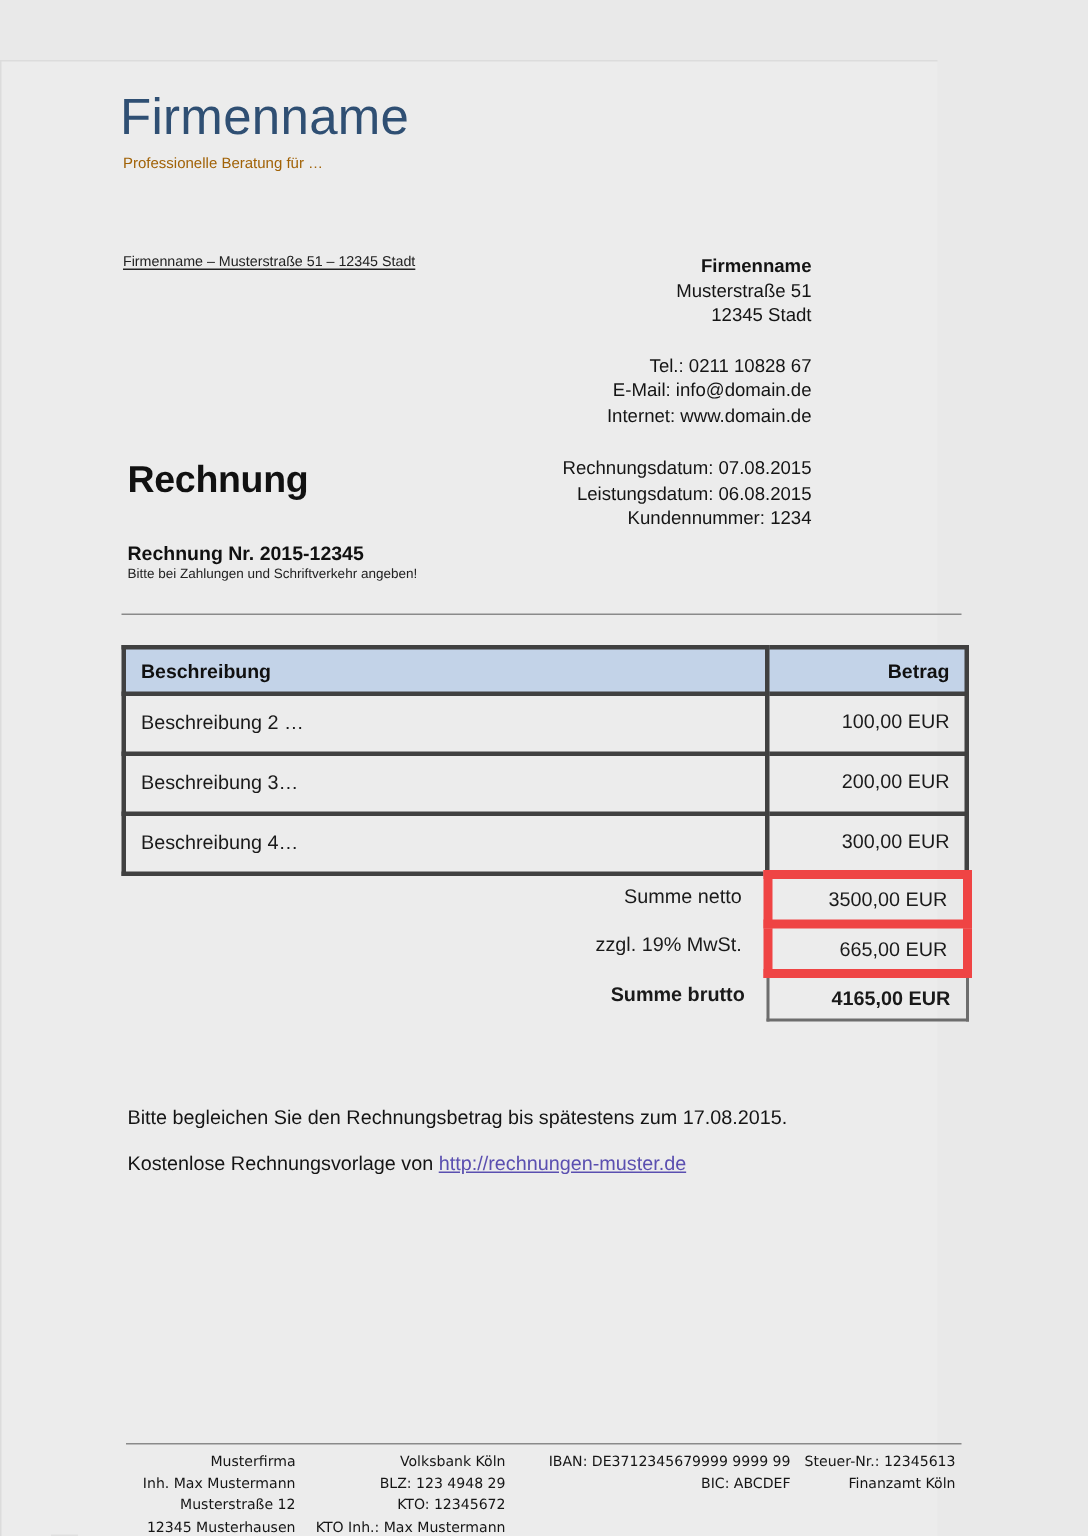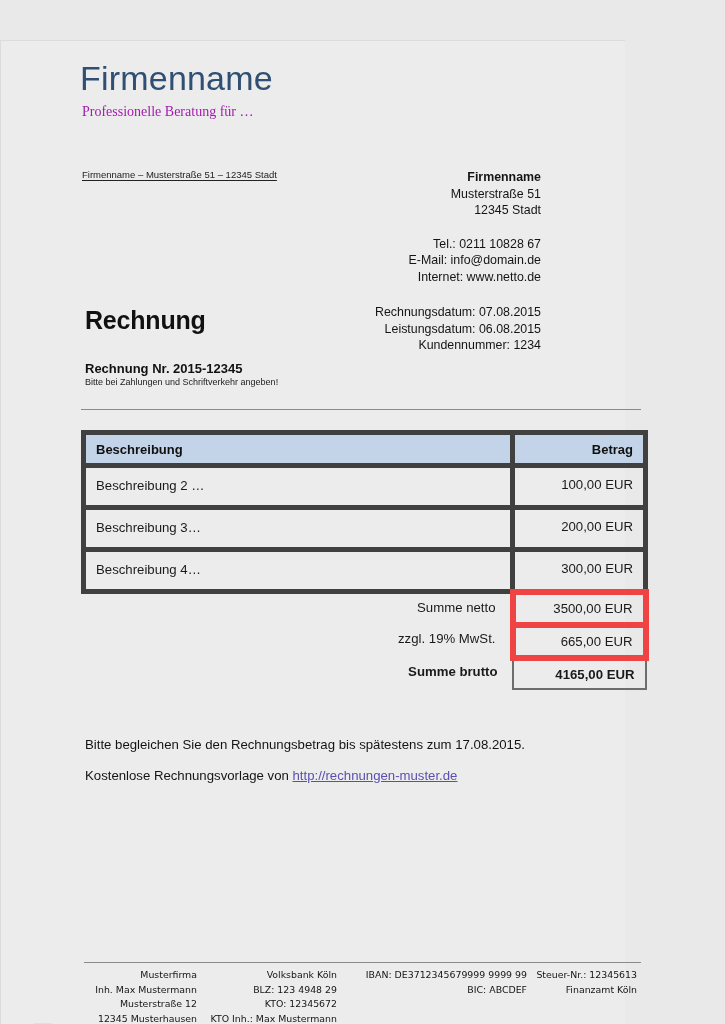--- a/index.html
+++ b/index.html
@@ -36,25 +36,24 @@
   }
   .company-title {
     font-size: 34px;
     font-weight: 400;
     letter-spacing: 0.2px;
     color: #2f4f73;
     line-height: 1.15;
     margin: 0;
   }
   .company-tagline {
-    font-size: 14px;
-    color: #a21caf;
+    font-size: 10px;
+    color: #a16207;
     margin: 6px 0 0 2px;
     line-height: 1.2;
-    font-family: Liberation Serif, serif;
   }
 
   
   .sender-line {
     position: absolute;
     left: 81px;
     top: 128px;
     font-size: 9.5px;
     color: #222;
     text-decoration: underline;
@@ -131,21 +130,21 @@
   .items {
     position: absolute;
     left: 80px;
     top: 389px;
     width: 562px;
     border-collapse: collapse;
     table-layout: fixed;
     font-size: 13.2px;
   }
   .items th, .items td {
-    border: 5px solid #404040;
+    border: 3px solid #404040;
     padding: 0;
     vertical-align: top;
   }
   .items thead th {
     background: #c3d3e8;
     font-weight: bold;
     font-size: 13px;
     color: #101010;
     height: 28px;
     padding: 0 10px;
@@ -253,21 +252,21 @@
   <div class="sender-line">Firmenname – Musterstraße 51 – 12345 Stadt</div>
 
 
   <div class="company-contact">
     <div class="cc-name">Firmenname</div>
     <div>Musterstraße 51</div>
     <div>12345 Stadt</div>
     <div class="cc-gap"></div>
     <div>Tel.: 0211 10828 67</div>
     <div>E-Mail: info@domain.de</div>
-    <div>Internet: www.netto.de</div>
+    <div>Internet: www.domain.de</div>
   </div>
 
   <div class="invoice-heading">Rechnung</div>
 
   <div class="invoice-meta">
     <div>Rechnungsdatum: 07.08.2015</div>
     <div>Leistungsdatum: 06.08.2015</div>
     <div>Kundennummer: 1234</div>
   </div>
 

